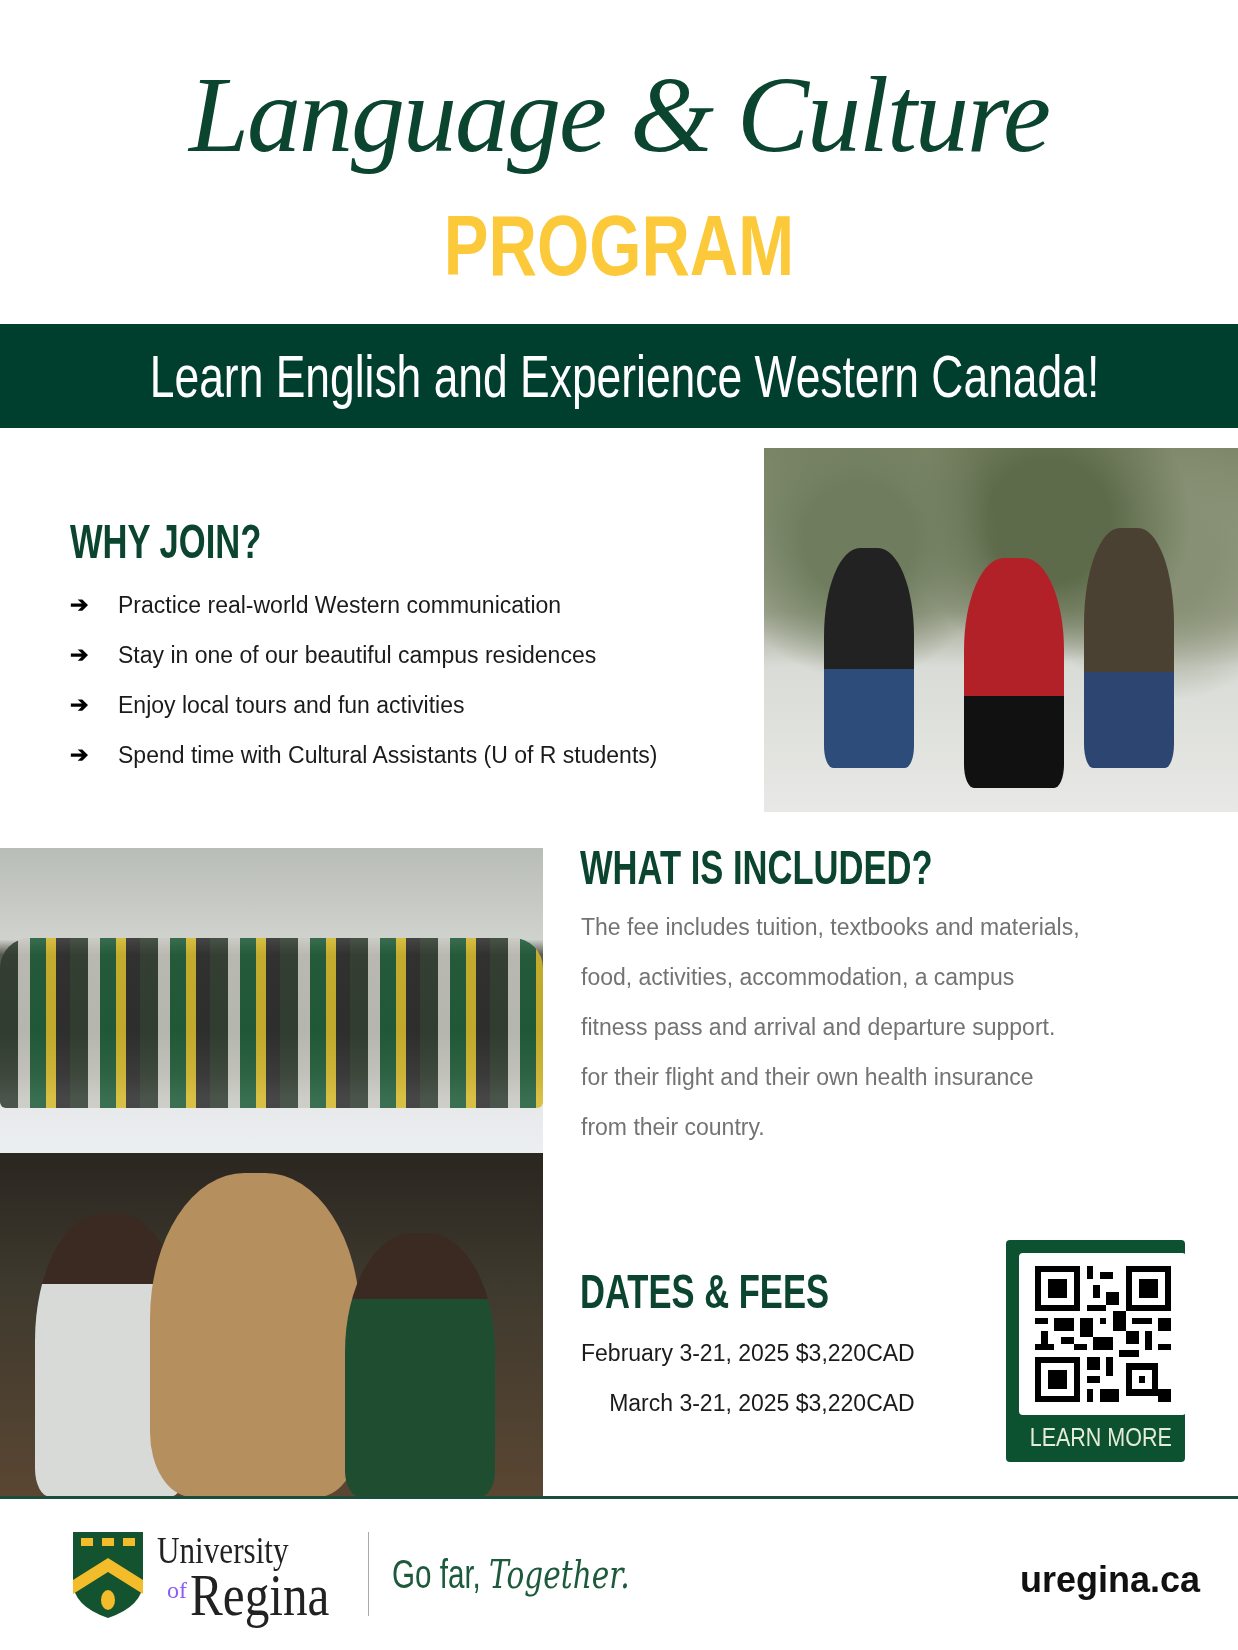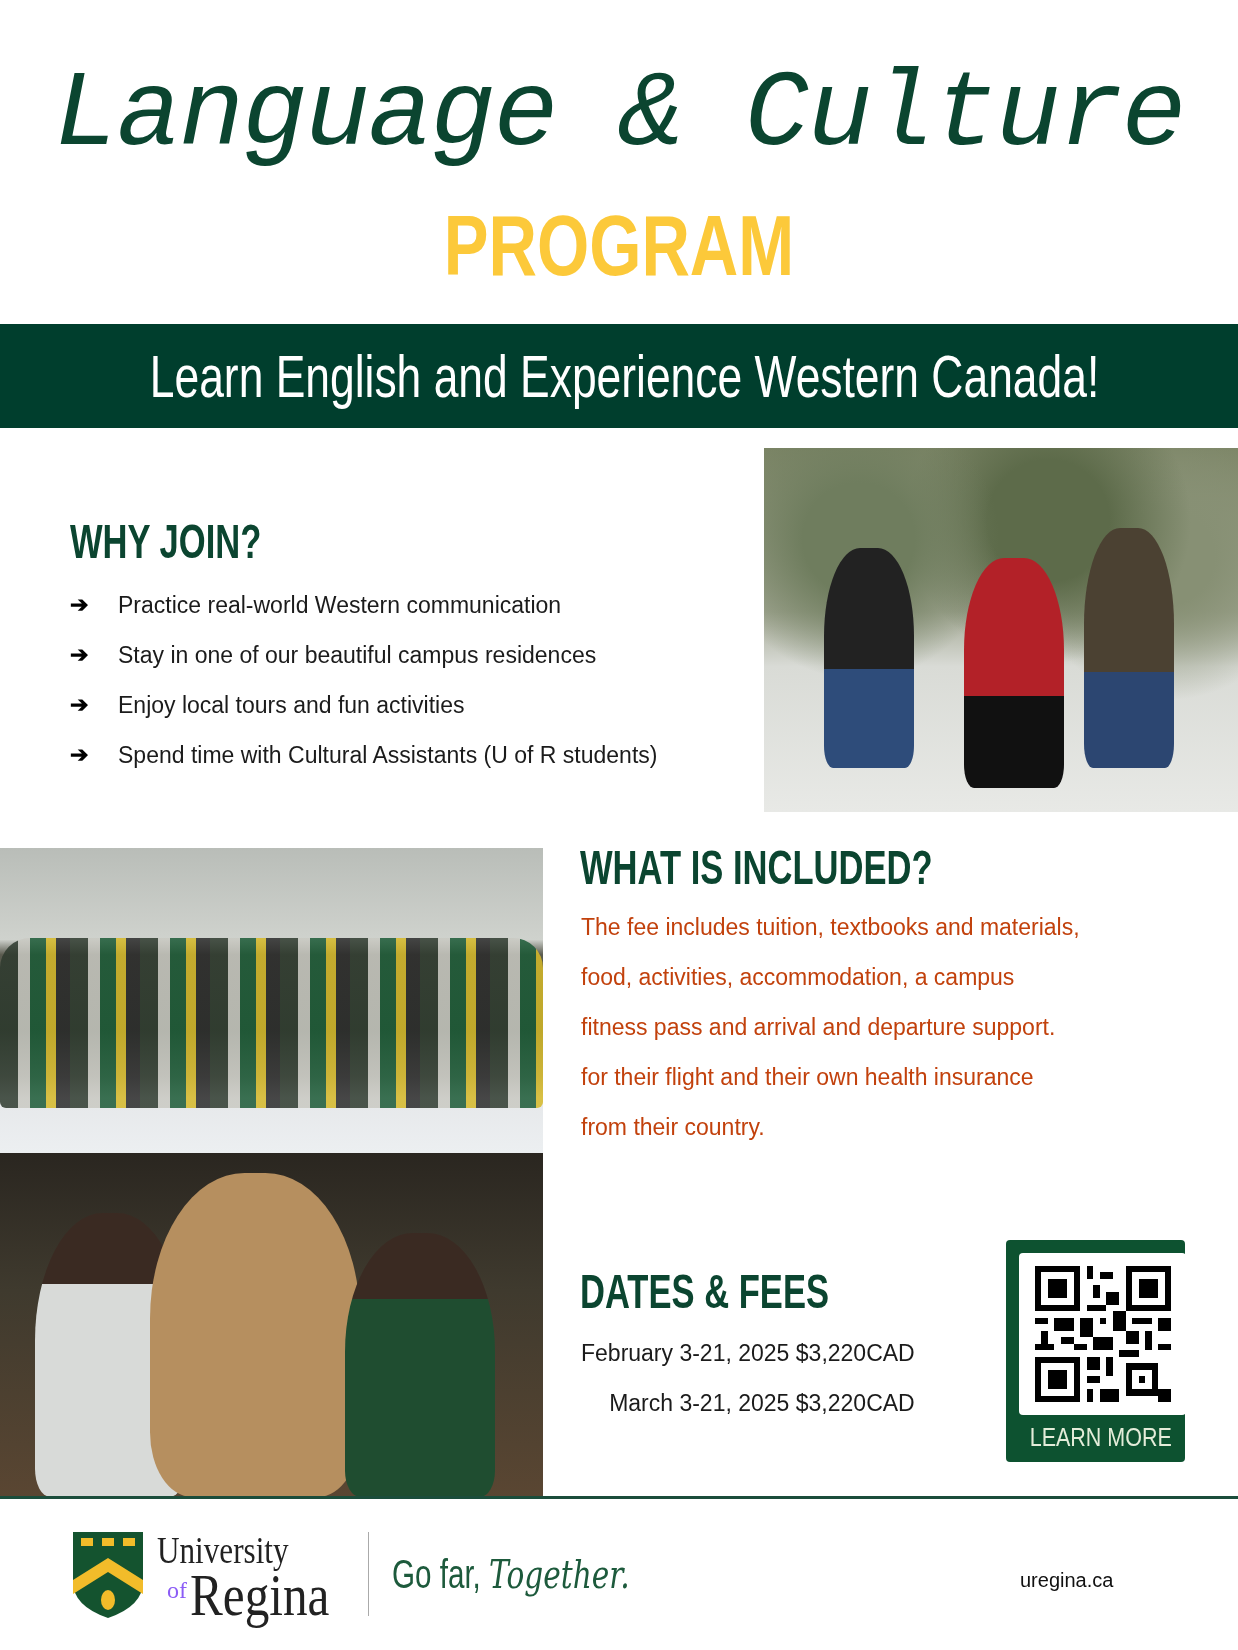--- a/index.html
+++ b/index.html
@@ -4,21 +4,21 @@
 <style>
   * { box-sizing: border-box; margin: 0; padding: 0; }
   html, body { width: 1238px; height: 1650px; background: #ffffff; overflow: hidden; }
   body { position: relative; font-family: "Liberation Sans", sans-serif; color: #111; }
 
   .abs { position: absolute; }
 
   
   .script-title {
     left: 0; top: 40px; width: 1238px; text-align: center;
-    font-family: Liberation Mono, monospace; font-style: italic;
+    font-family: Liberation Serif, serif; font-style: italic;
     font-size: 108px; line-height: 150px; color: #0b4530; letter-spacing: -2px;
   }
   .program-title {
     left: 0; top: 200px; width: 1238px; text-align: center;
     font-family: "Liberation Sans", sans-serif; font-weight: bold;
     font-size: 86px; line-height: 90px; color: #fcc93a;
     transform: scaleX(0.78); transform-origin: center;
   }
 
   
@@ -42,21 +42,21 @@
   .why-list { left: 70px; top: 580px; list-style: none; }
   .why-list li {
     display: flex; align-items: center; height: 50px;
     font-size: 23px; color: #1b1b1b;
   }
   .arrow-icon { width: 48px; font-weight: bold; font-size: 22px; color: #000; }
 
   .included-heading { left: 580px; top: 842px; }
   .included-body {
     left: 581px; top: 902px; width: 590px;
-    font-size: 23px; line-height: 50px; color: #c2410c;
+    font-size: 23px; line-height: 50px; color: #737373;
   }
   .included-body span { display: block; white-space: nowrap; }
 
   .dates-heading { left: 580px; top: 1266px; }
   .dates-list { left: 581px; top: 1328px; list-style: none; }
   .dates-list li { font-size: 23px; line-height: 50px; color: #1b1b1b; white-space: nowrap; text-align: right; }
 
   
   .photo { overflow: hidden; }
   .photo-snow {
@@ -121,21 +121,21 @@
     left: 190px; top: 1564px; font-family: "Liberation Serif", serif; font-size: 60px; color: #222;
     transform: scaleX(0.82); transform-origin: left; white-space: nowrap; line-height: 62px;
   }
   .footer-divider { left: 368px; top: 1532px; width: 1px; height: 84px; background: #aaa; }
   .tagline {
     left: 392px; top: 1552px; font-size: 40px; color: #1d5a3c; line-height: 44px; white-space: nowrap;
     transform: scaleX(0.74); transform-origin: left;
   }
   .tagline .script { font-family: "DejaVu Serif", serif; font-style: italic; }
   .site-url {
-    left: 1020px; top: 1562px; font-size: 20px; color: #111; line-height: 36px;
+    left: 1020px; top: 1562px; font-size: 36px; color: #111; line-height: 36px; font-weight: bold;
   }
 </style>
 </head>
 <body>
 
 <div class="abs script-title">Language &amp; Culture</div>
 <div class="abs program-title">PROGRAM</div>
 
 <div class="abs banner">
   <div class="banner-text">Learn English and Experience Western Canada!</div>

